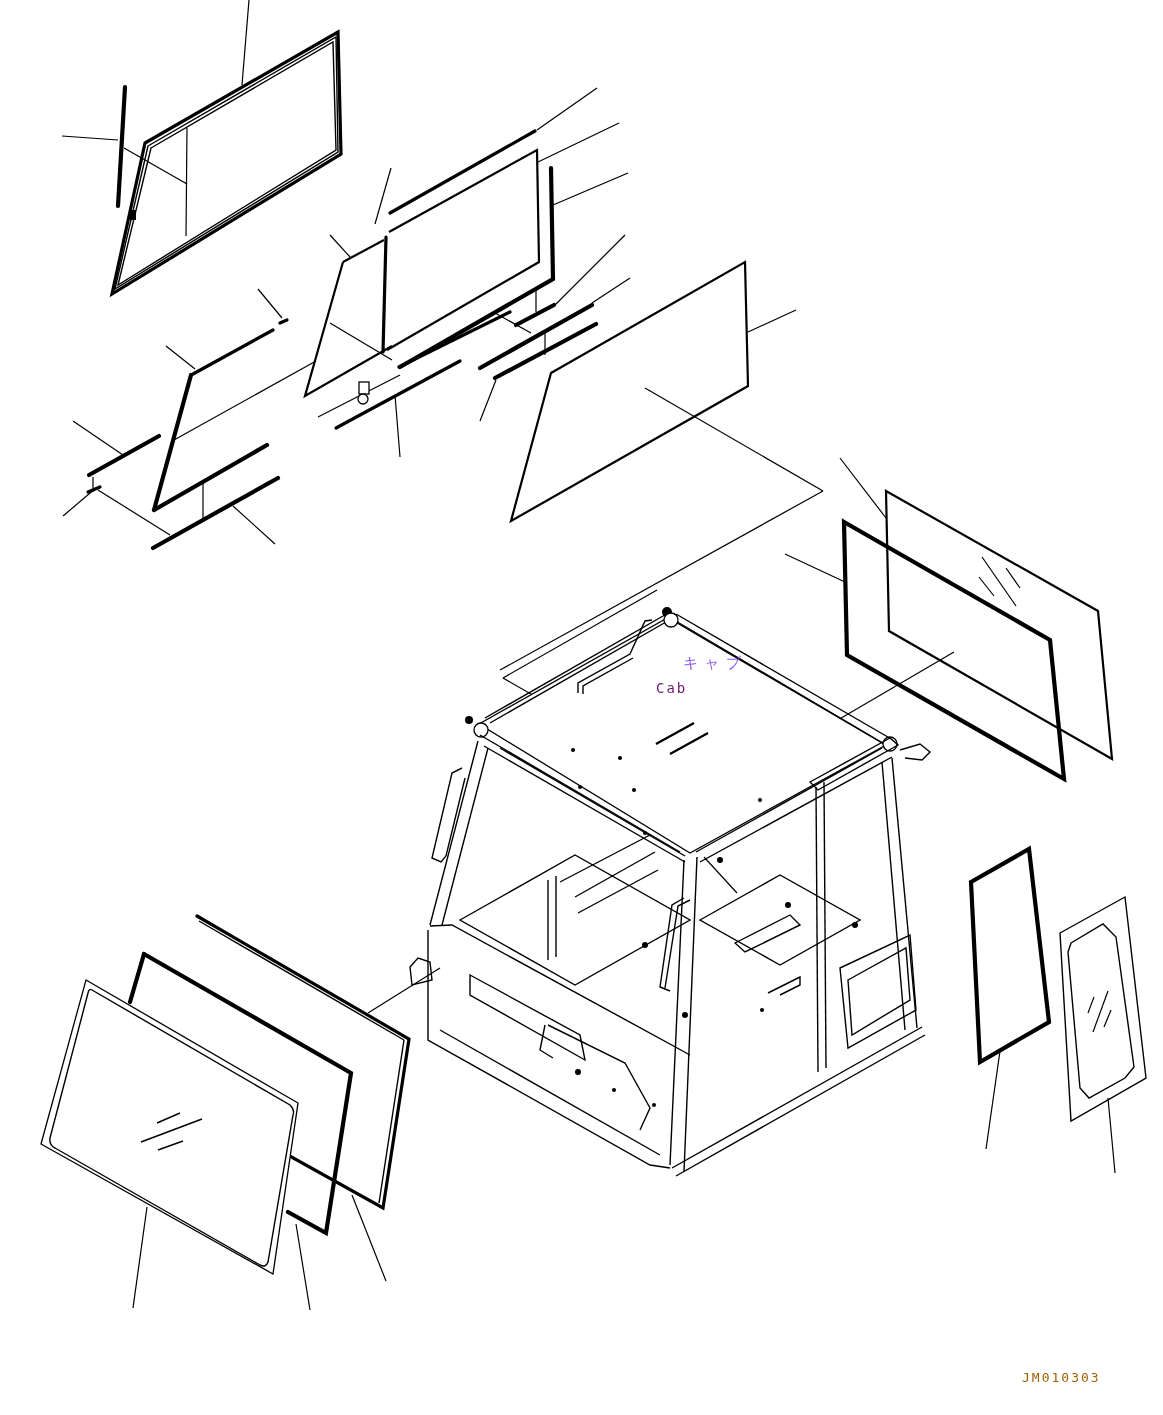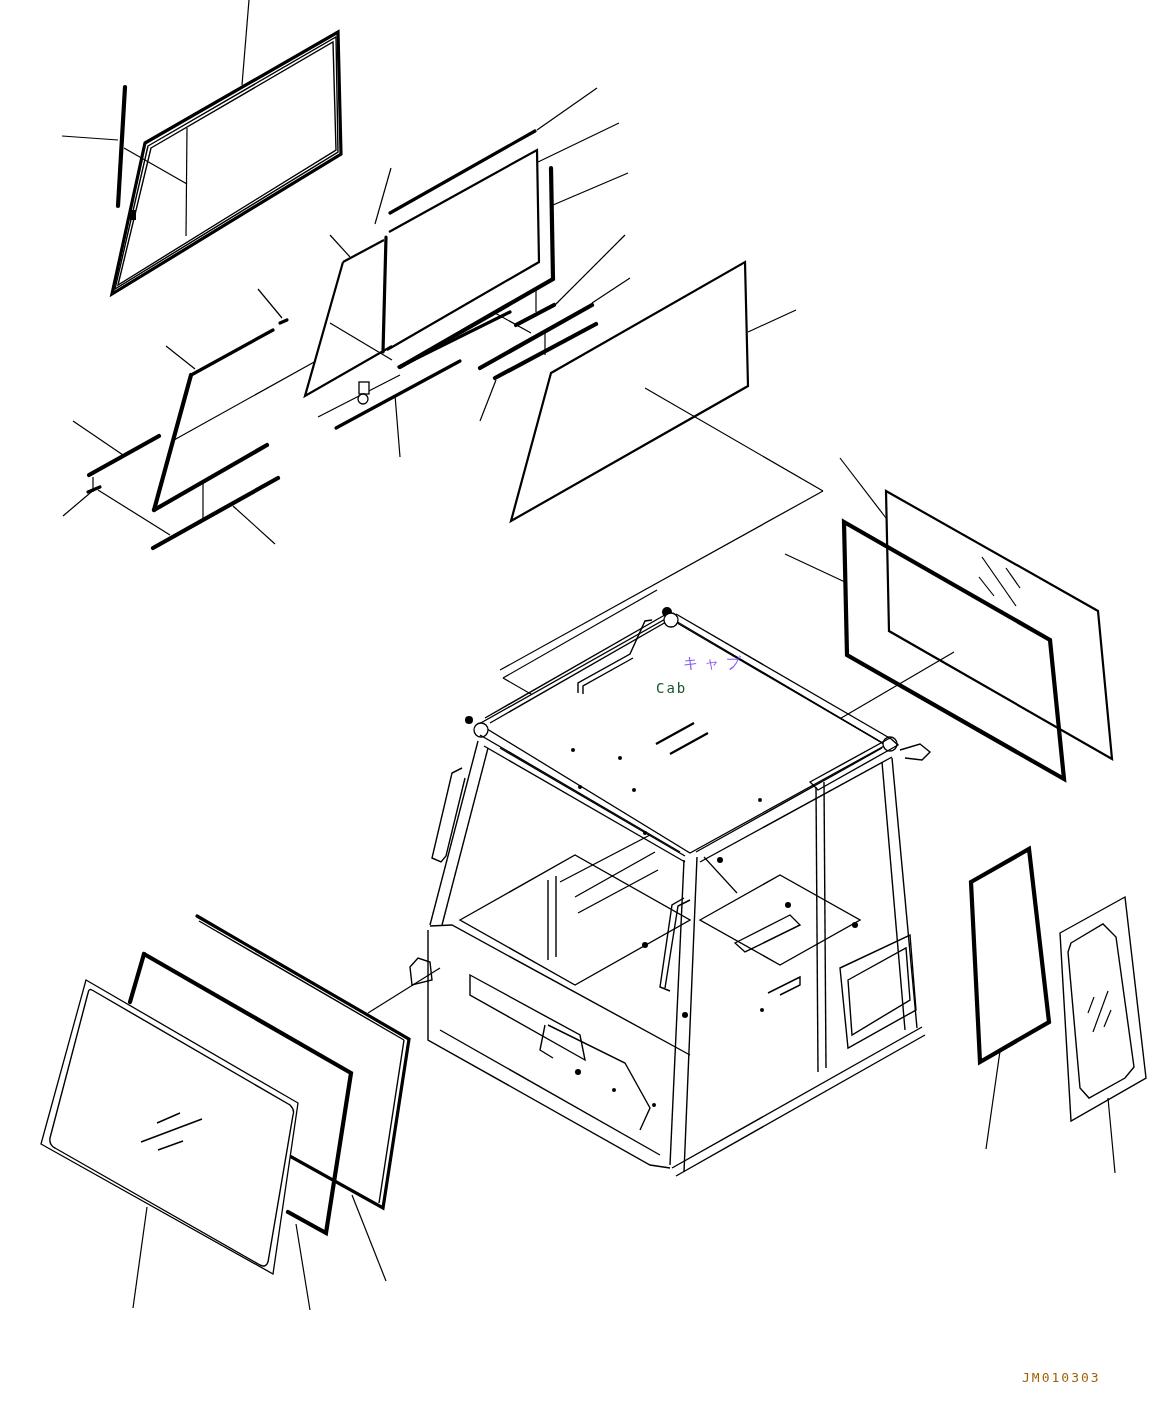--- a/index.html
+++ b/index.html
@@ -10,21 +10,21 @@
     .thin { stroke: #000; stroke-width: 1.4; fill: none; }
     .med { stroke: #000; stroke-width: 2.2; fill: none; }
     .thick { stroke: #000; stroke-width: 3.2; fill: none; stroke-linecap: round; }
     .heavy { stroke: #000; stroke-width: 4.2; fill: none; stroke-linecap: round; }
     .dash { stroke: #000; stroke-width: 1.4; fill: none; stroke-dasharray: 10 8; }
     .frame { stroke: #000; stroke-width: 1.3; fill: #fff; }
     .dot { fill: #000; }
     .label-jp { position: absolute; left: 643px; top: 654px; font-size: 15px; letter-spacing: 6px;
                 font-family: "DejaVu Sans", sans-serif; color: #8b5cf6; font-weight: 200; margin-left: 40px; }
     .label-en { position: absolute; left: 656px; top: 680px; font-size: 14px; letter-spacing: 2px;
-                font-family: "DejaVu Sans Mono", monospace; color: #14532d; }
+                font-family: "DejaVu Sans Mono", monospace; color: #701a75; }
     .code { position: absolute; left: 1022px; top: 1370px; font-size: 13px; letter-spacing: 2px;
             font-family: "DejaVu Sans Mono", monospace; color: #a16207; }
   </style>
 </head>
 <body>
 
 <svg id="diagram" viewBox="0 0 1163 1415" xmlns="http://www.w3.org/2000/svg">
 
   <g>
     <line class="lead" x1="249" y1="0" x2="242" y2="85"></line>

